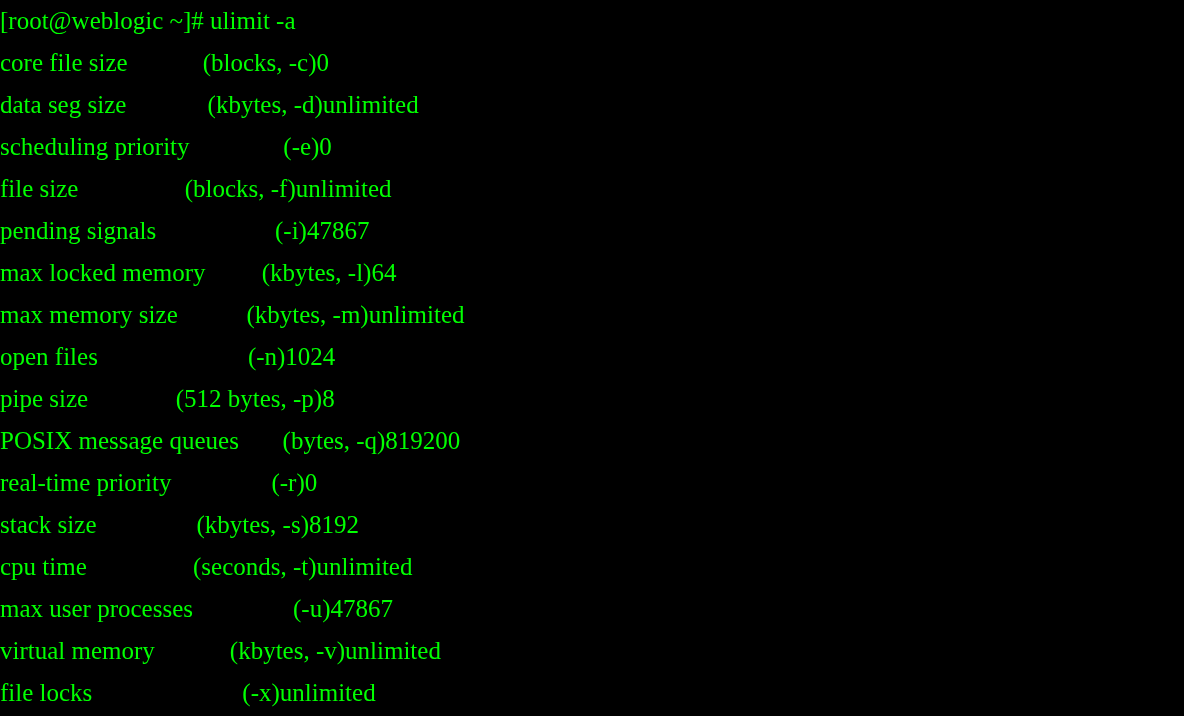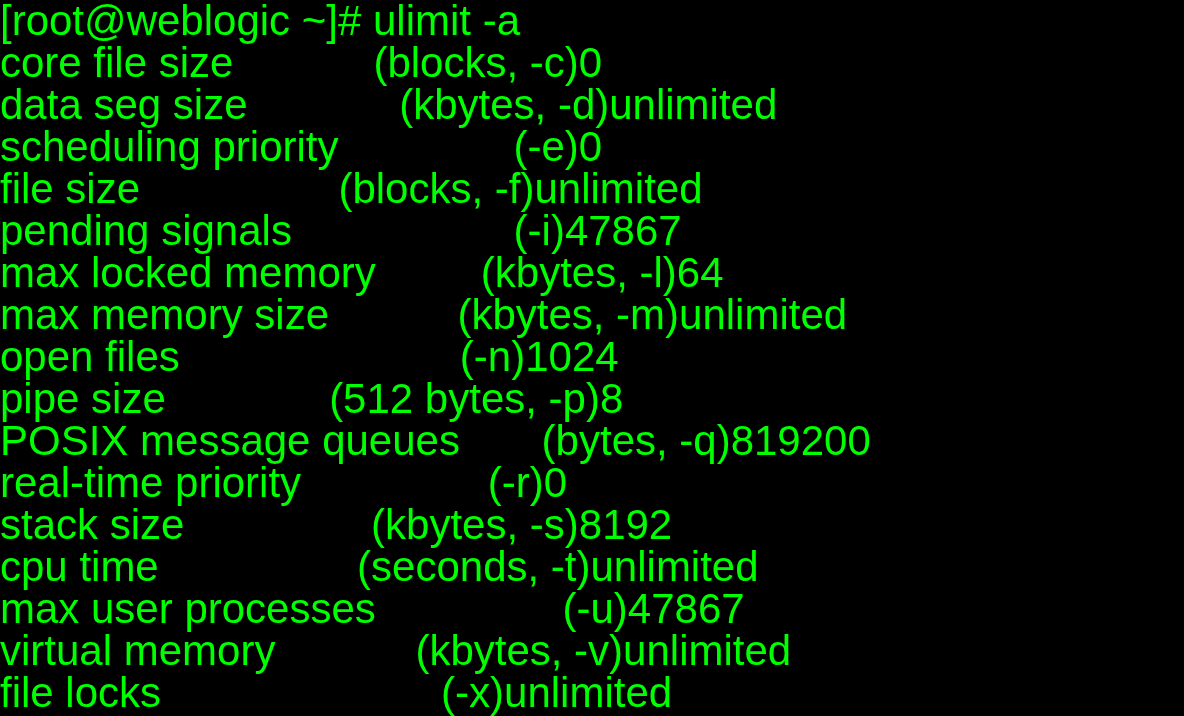--- a/index.html
+++ b/index.html
@@ -4,22 +4,22 @@
 <style>
   html, body {
     margin: 0;
     padding: 0;
     background: #000;
     width: 1184px;
     height: 716px;
     overflow: hidden;
   }
   .terminal {
-    font-family: Liberation Sans, sans-serif;
-    font-size: 42px;
+    font-family: Liberation Serif, serif;
+    font-size: 25px;
     line-height: 42px;
     color: #00ff00;
     white-space: pre;
     font-weight: 500;
     letter-spacing: 0px;
     padding: 0;
     margin: 0;
   }
   .watermark {
     position: absolute;

